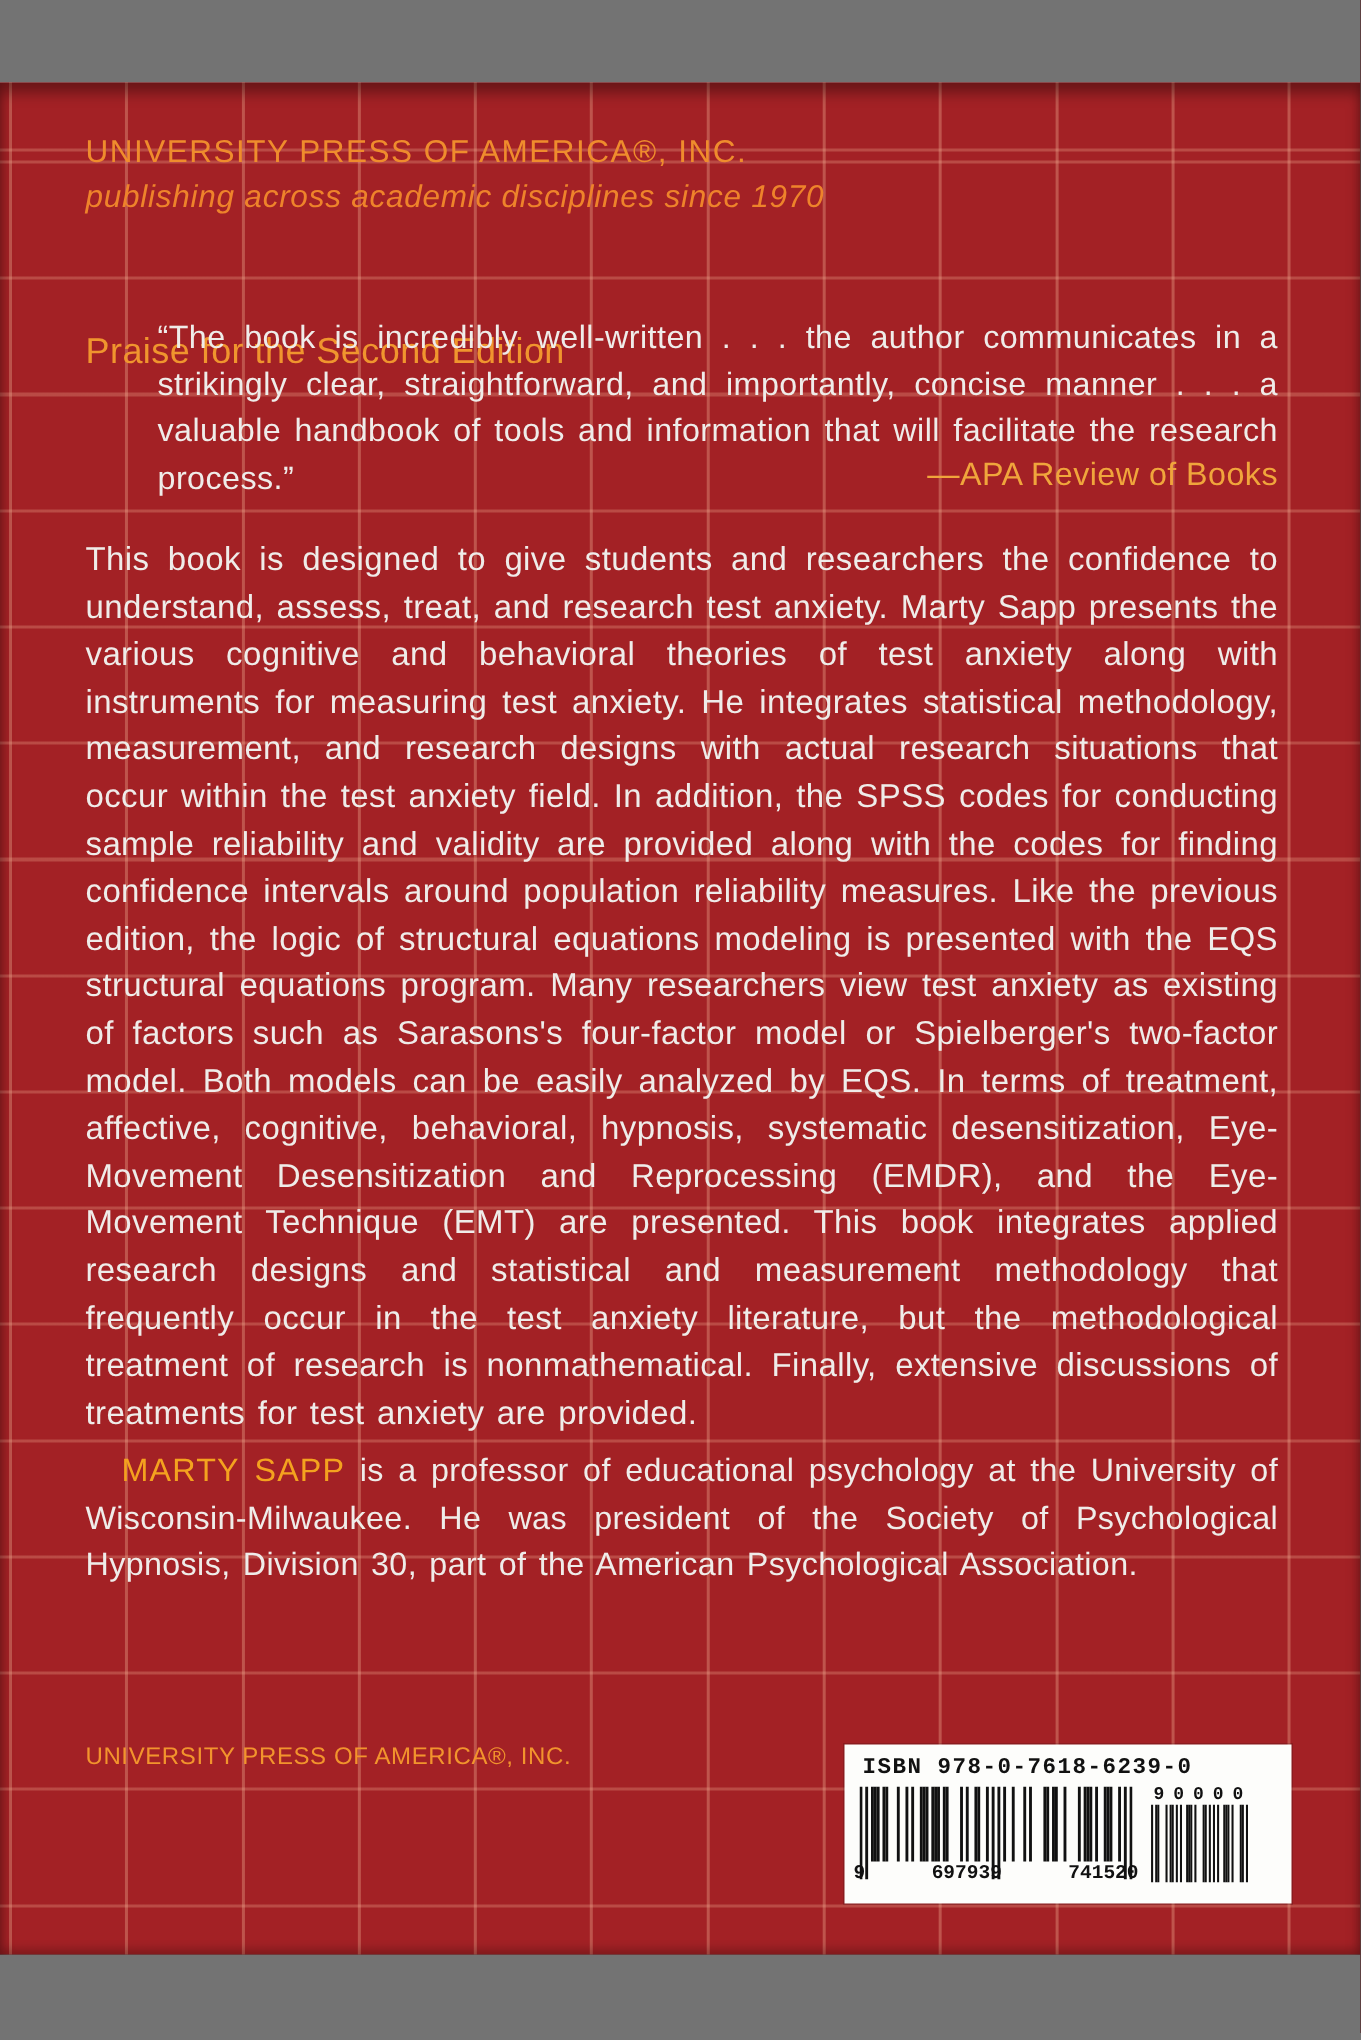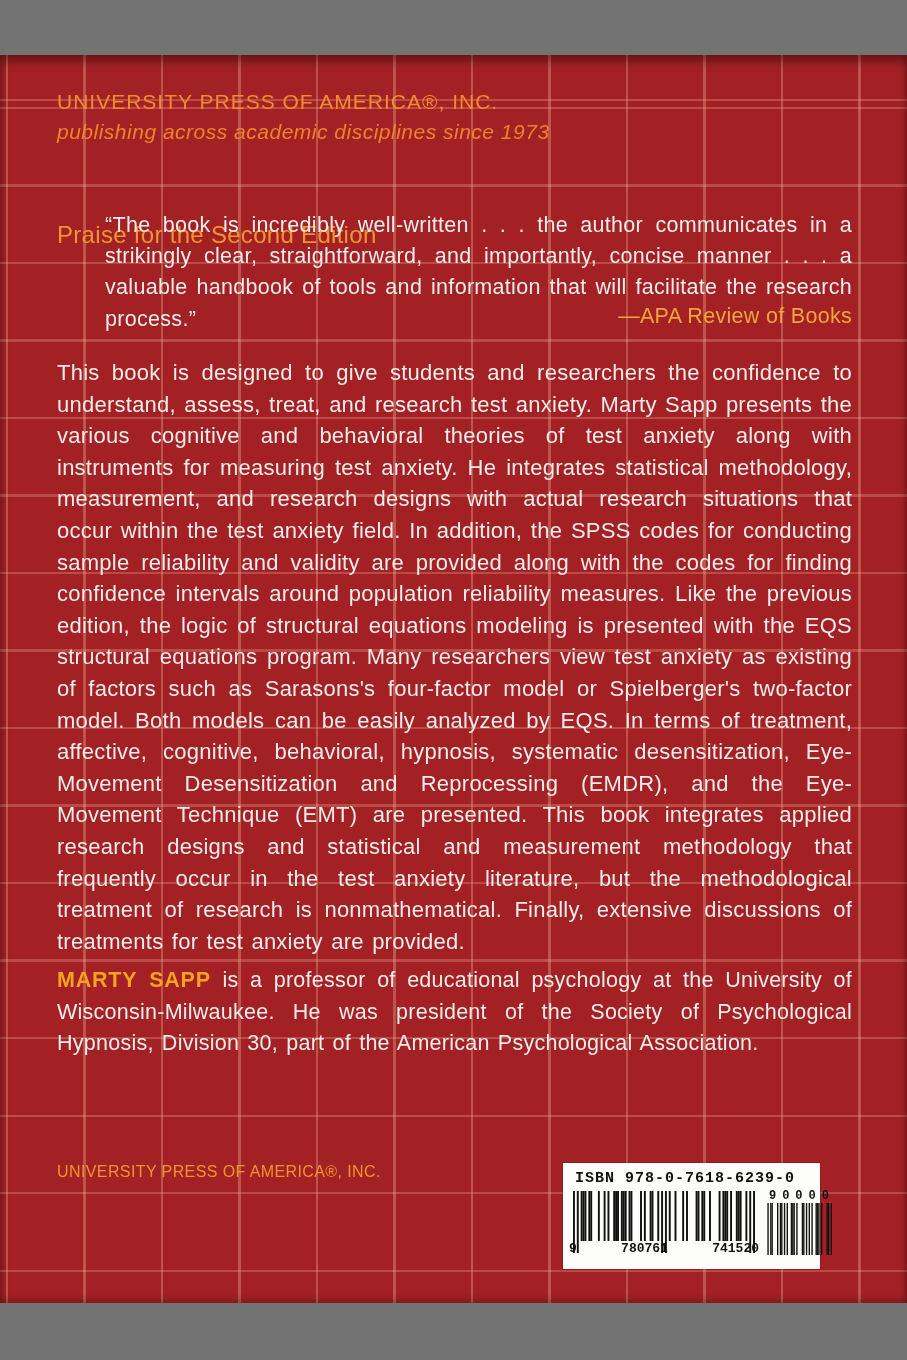--- a/index.html
+++ b/index.html
@@ -58,30 +58,30 @@
     color:#EFECE9;
   }
   .bio{
     left:57px;right:55px;top:910px;
     font-size:21.5px;line-height:31.6px;
     letter-spacing:0.25px;word-spacing:2px;
     text-align:justify;
     color:#EFECE9;
   }
   .bio .author-name{
-    color:#F4A21F;font-weight:bold;letter-spacing:0.8px;
+    color:#F4A21F;font-weight:normal;letter-spacing:0.8px;margin-left:24px;
   }
   .footer-pub{
     left:57px;top:1106px;
     color:#F2942D;
     font-size:16px;line-height:21px;letter-spacing:0.4px;
   }
   .footer-pub .contact{letter-spacing:0.8px;}
   .barcode-box{
-    left:563px;top:1108px;width:257px;height:106px;
+    left:563px;top:1108px;width:298px;height:106px;
     background:#FDFDFB;
     box-shadow:0 0 0 1px rgba(0,0,0,0.15);
   }
   .isbn-label{
     position:absolute;left:12px;top:7px;
     font-family:"Liberation Mono","DejaVu Sans Mono",monospace;
     font-weight:bold;font-size:15px;letter-spacing:1px;
     color:#111;white-space:nowrap;
   }
   .main-barcode{position:absolute;left:10px;top:28px;width:182px;height:62px;}
@@ -101,21 +101,21 @@
   svg rect{fill:#111;}
 </style>
 </head>
 <body>
 
 <div class="cover">
 
   <div class="red-panel">
 
     <div class="abs pub-header">UNIVERSITY PRESS OF AMERICA®, INC.</div>
-    <div class="abs tagline">publishing across academic disciplines since 1973</div>
+    <div class="abs tagline">publishing across academic disciplines since 1970</div>
 
     <div class="abs praise-heading">Praise for the Second Edition</div>
     <div class="abs quote">“The book is incredibly well-written . . . the author communicates in a strikingly clear, straightforward, and importantly, concise manner . . . a valuable handbook of tools and information that will facilitate the research process.”</div>
     <div class="abs apa">—APA Review of Books</div>
 
     <div class="abs description">This book is designed to give students and researchers the confidence to understand, assess, treat, and research test anxiety. Marty Sapp presents the various cognitive and behavioral theories of test anxiety along with instruments for measuring test anxiety. He integrates statistical methodology, measurement, and research designs with actual research situations that occur within the test anxiety field. In addition, the SPSS codes for conducting sample reliability and validity are provided along with the codes for finding confidence intervals around population reliability measures. Like the previous edition, the logic of structural equations modeling is presented with the EQS structural equations program. Many researchers view test anxiety as existing of factors such as Sarasons's four-factor model or Spielberger's two-factor model. Both models can be easily analyzed by EQS. In terms of treatment, affective, cognitive, behavioral, hypnosis, systematic desensitization, Eye-Movement Desensitization and Reprocessing (EMDR), and the Eye-Movement Technique (EMT) are presented. This book integrates applied research designs and statistical and measurement methodology that frequently occur in the test anxiety literature, but the methodological treatment of research is nonmathematical. Finally, extensive discussions of treatments for test anxiety are provided.</div>
 
     <div class="abs bio"><span class="author-name">MARTY SAPP</span><span> is a professor of educational psychology at the University of Wisconsin-Milwaukee. He was president of the Society of Psychological Hypnosis, Division 30, part of the American Psychological Association.</span></div>
 
     <div class="abs footer-pub">
@@ -168,21 +168,21 @@
             <rect x="85" y="0" width="1" height="50"></rect>
             <rect x="86" y="0" width="1" height="50"></rect>
             <rect x="87" y="0" width="1" height="50"></rect>
             <rect x="90" y="0" width="1" height="50"></rect>
             <rect x="92" y="0" width="1" height="62"></rect>
             <rect x="94" y="0" width="1" height="62"></rect>
           </svg>
         </div>
       <div class="main-digits">
         <span>9</span>
-        <span>780761</span>
+        <span>697939</span>
         <span>741520</span>
       </div>
       <div class="supp-digits" id="supp-digits">
           <span>9</span>
           <span>0</span>
           <span>0</span>
           <span>0</span>
           <span>0</span>
         </div>
       <div class="supp-barcode" id="supp-barcode">

